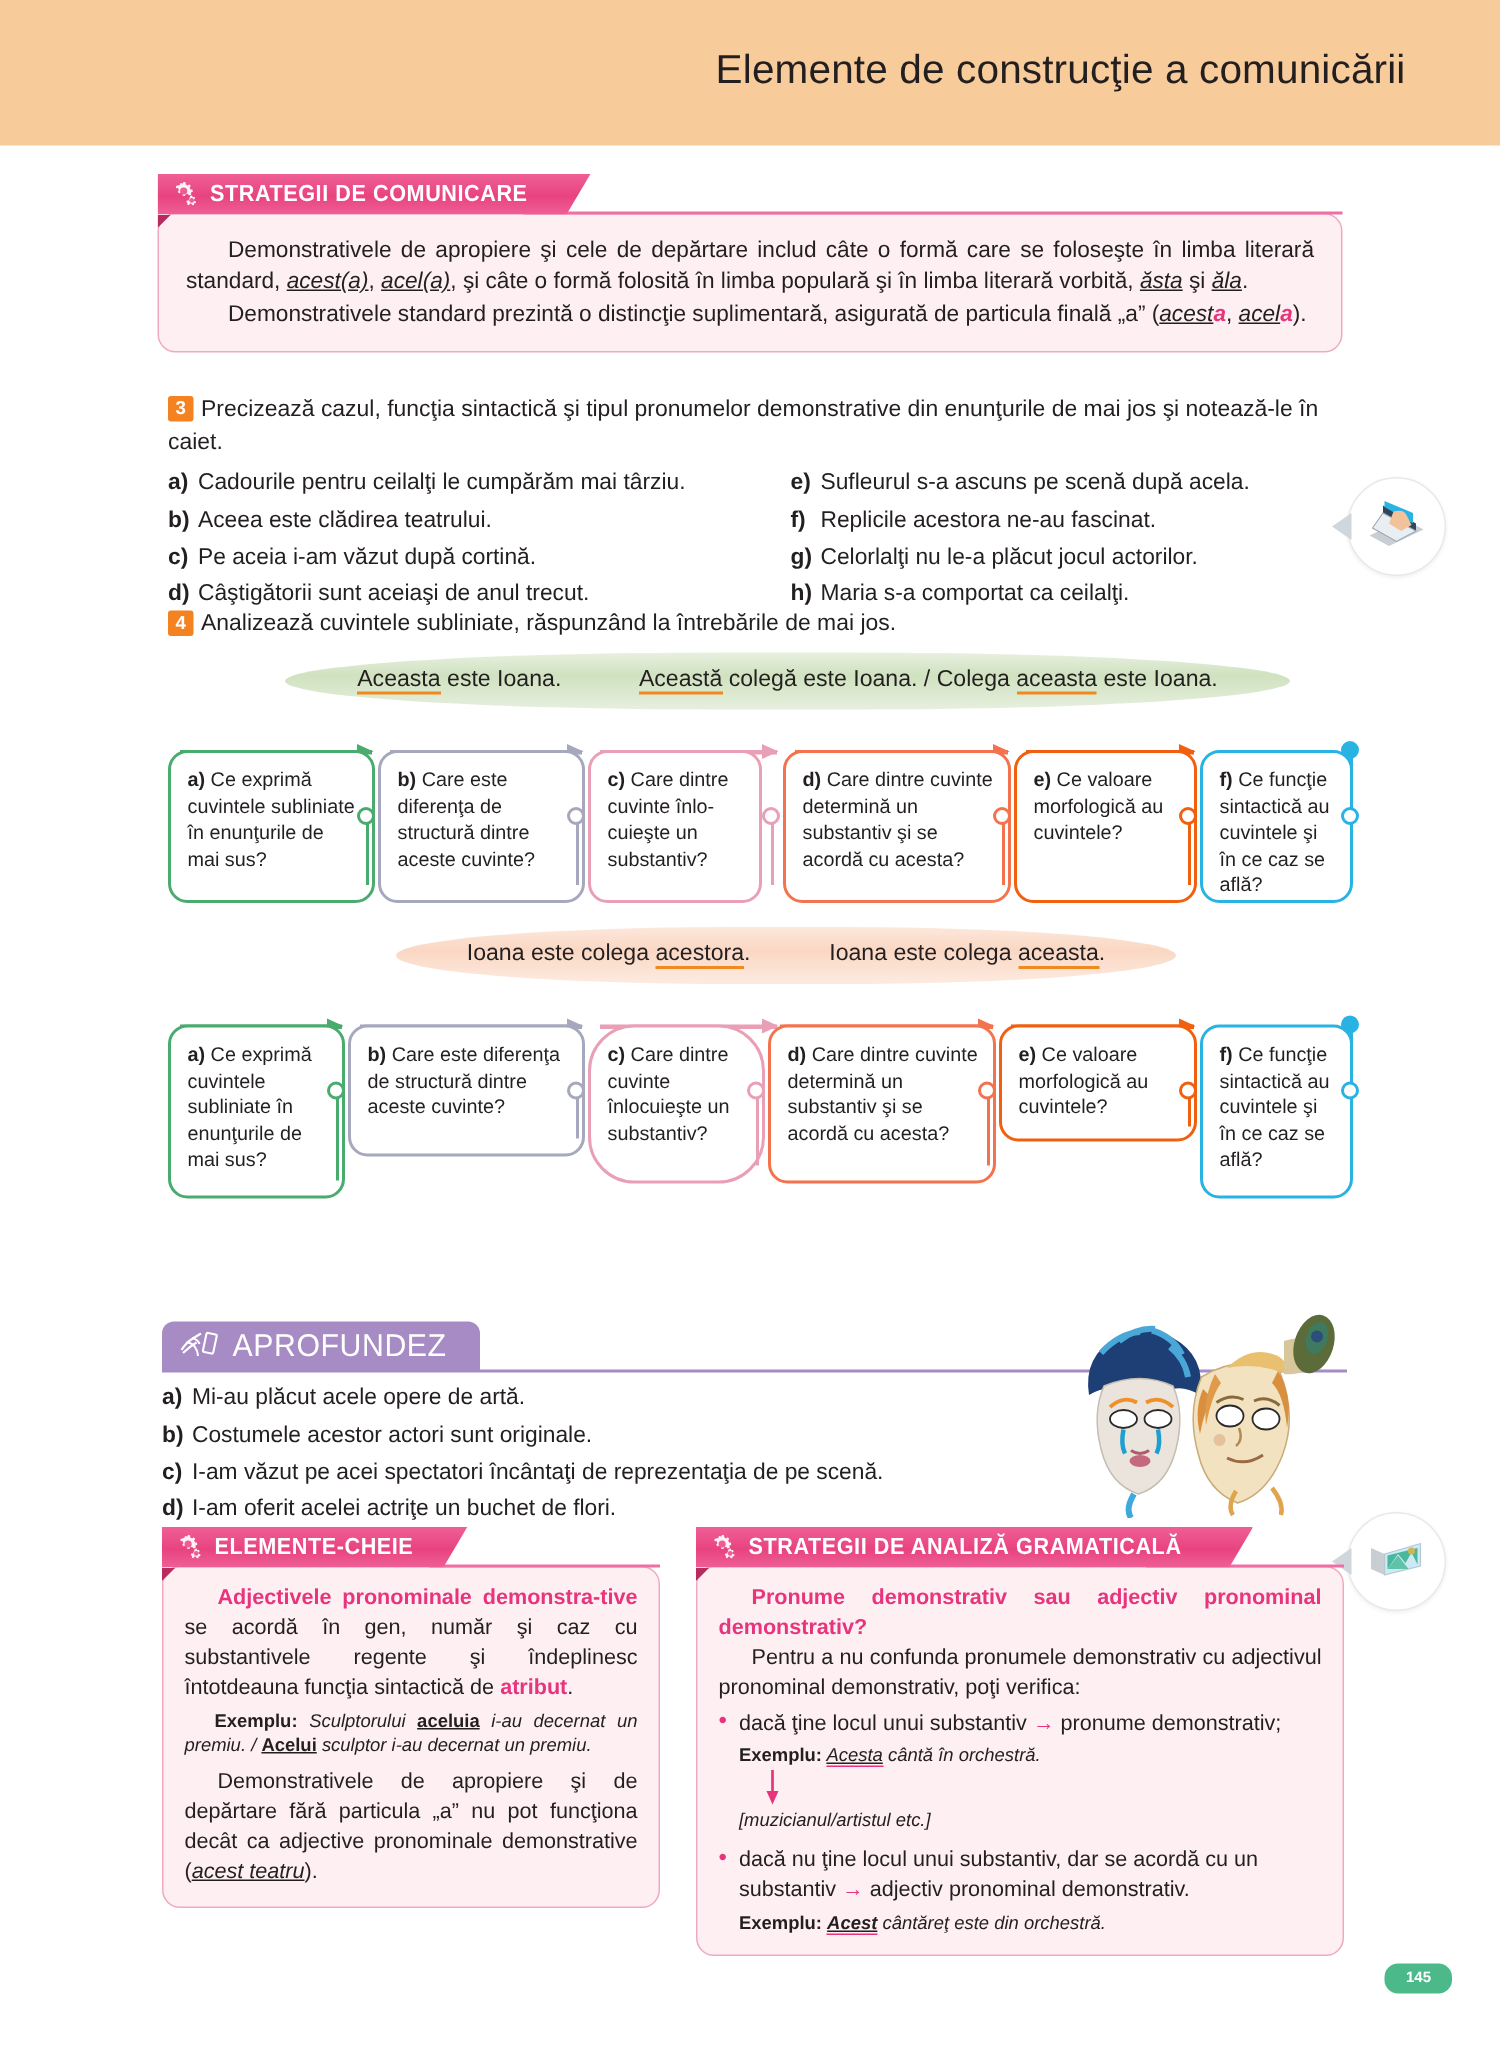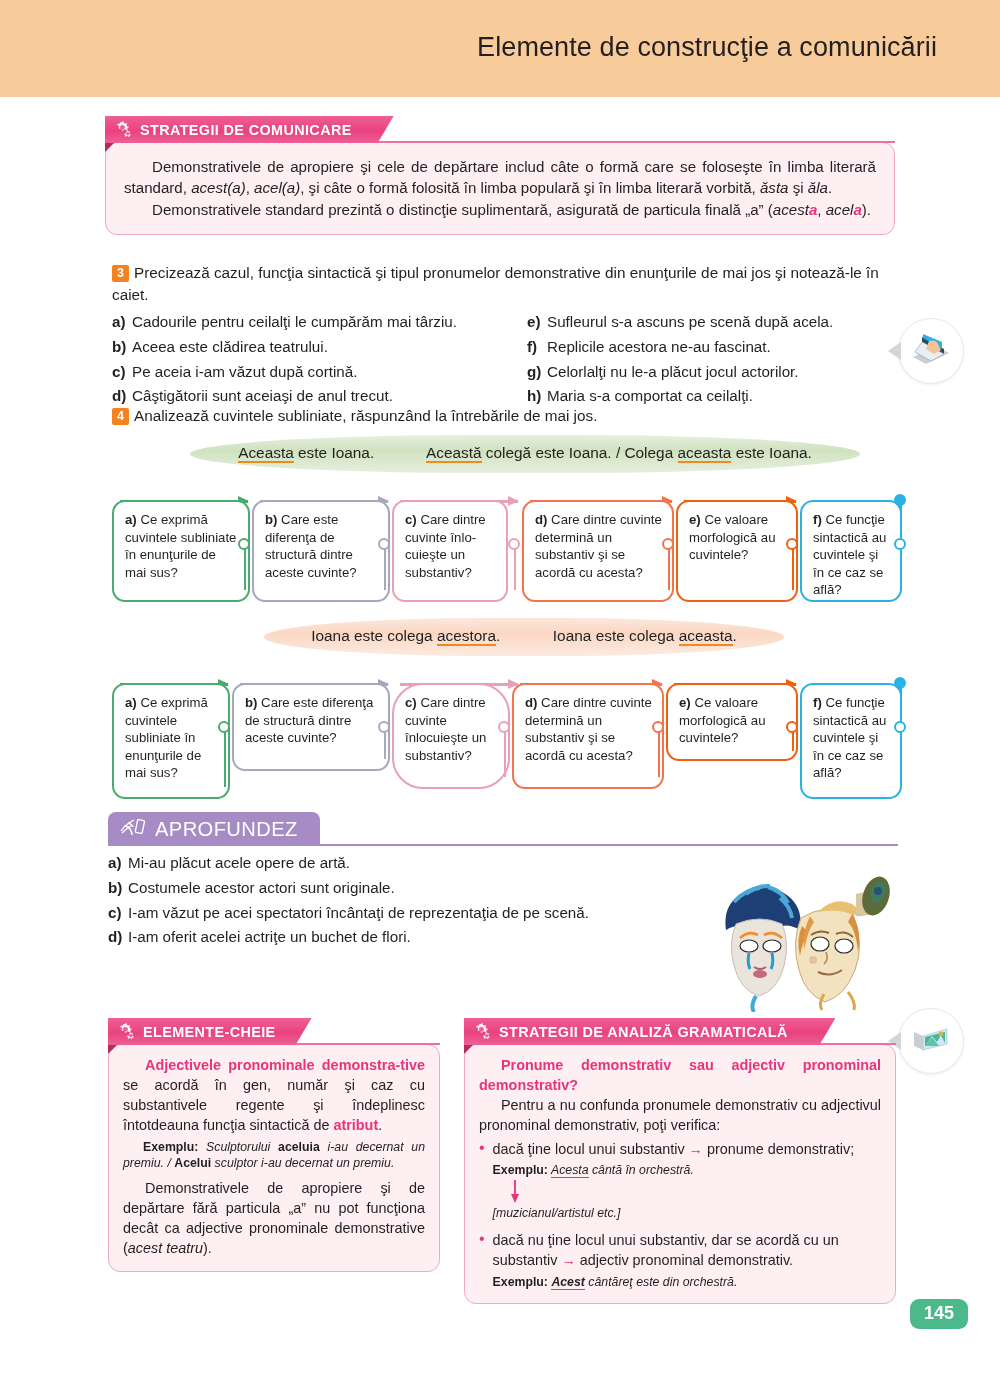--- a/index.html
+++ b/index.html
@@ -47,21 +47,21 @@
 
   
   .pinkbox{
     border:1.6px solid #f0a9c2; border-radius:12px;
     background:#fdeff2;
     padding:13px 18px 14px 18px;
     font-size:15.1px; line-height:1.42; color:#231f20;
   }
   .pinkbox p{ text-align:justify; }
   .pinkbox p.ind{ text-indent:28px; }
-  .it{ font-style:italic; }
+  .it{ font-style:italic;text-decoration:underline; }
   .hi-pink{ color:#e8347c; font-style:italic; font-weight:bold;}
 
   
   #strategies-comunicare{ position:absolute; left:105px; top:116px; width:790px; }
   #strategies-comunicare .ribbon-line{ left:244px; right:0; }
   #strategies-comunicare .pinkbox{ margin-top:-1px; }
 
   
   .exnum{
     display:inline-block; width:17px; height:17px; line-height:17px; text-align:center;
@@ -122,21 +122,21 @@
     border-bottom:5.6px solid transparent;
   }
   .knob{
     position:absolute; width:12px; height:12px; border-radius:50%;
     border:2.3px solid currentColor; background:#fff;
   }
   .knob.solid{ background:currentColor; }
   .stem{ position:absolute; width:2.2px; }
 
   
-  #aprofundez{ position:absolute; left:108px; top:812px; width:790px; }
+  #aprofundez{ position:absolute; left:108px; top:881px; width:790px; }
   .ptab{
     display:inline-flex; align-items:center; gap:8px;
     background:#a68bc4; color:#fff;
     height:33px; padding:0 16px 0 11px;
     border-radius:8px 8px 0 0;
     font-size:21px; letter-spacing:.4px;
   }
   .ptab .ptext{ font-weight:normal; transform:scaleX(.96); transform-origin:left center;}
   .purple-rule{ height:2.3px; background:#a68bc4; width:790px; margin-top:-1px;}
 
@@ -156,21 +156,21 @@
   .kbold-pink{ color:#e8347c; font-weight:bold; }
   .example{ font-size:12.3px; line-height:1.36; font-style:italic; margin-top:3px; }
   .example b{ font-style:normal; }
   .bullet-row{ display:flex; gap:8px; margin-top:4px; }
   .dot{ color:#e8347c; font-size:16px; line-height:1.05; }
   .u-pink{ border-bottom:1.5px solid #e8347c; }
 
   
   .pagenum{
     position:absolute; right:32px; bottom:44px;
-    background:#4cb98a; color:#fff; font-size:18px; font-weight:bold;
+    background:#4cb98a; color:#fff; font-size:10px; font-weight:bold;
     padding:4px 14px 5px 14px; border-radius:9px;
   }
 
   
   .circ-icon{
     position:absolute; width:66px; height:66px; border-radius:50%;
     background:#fff; border:1px solid #e9e9e9;
     display:flex; align-items:center; justify-content:center;
     box-shadow:0 1px 3px rgba(0,0,0,.07);
   }

